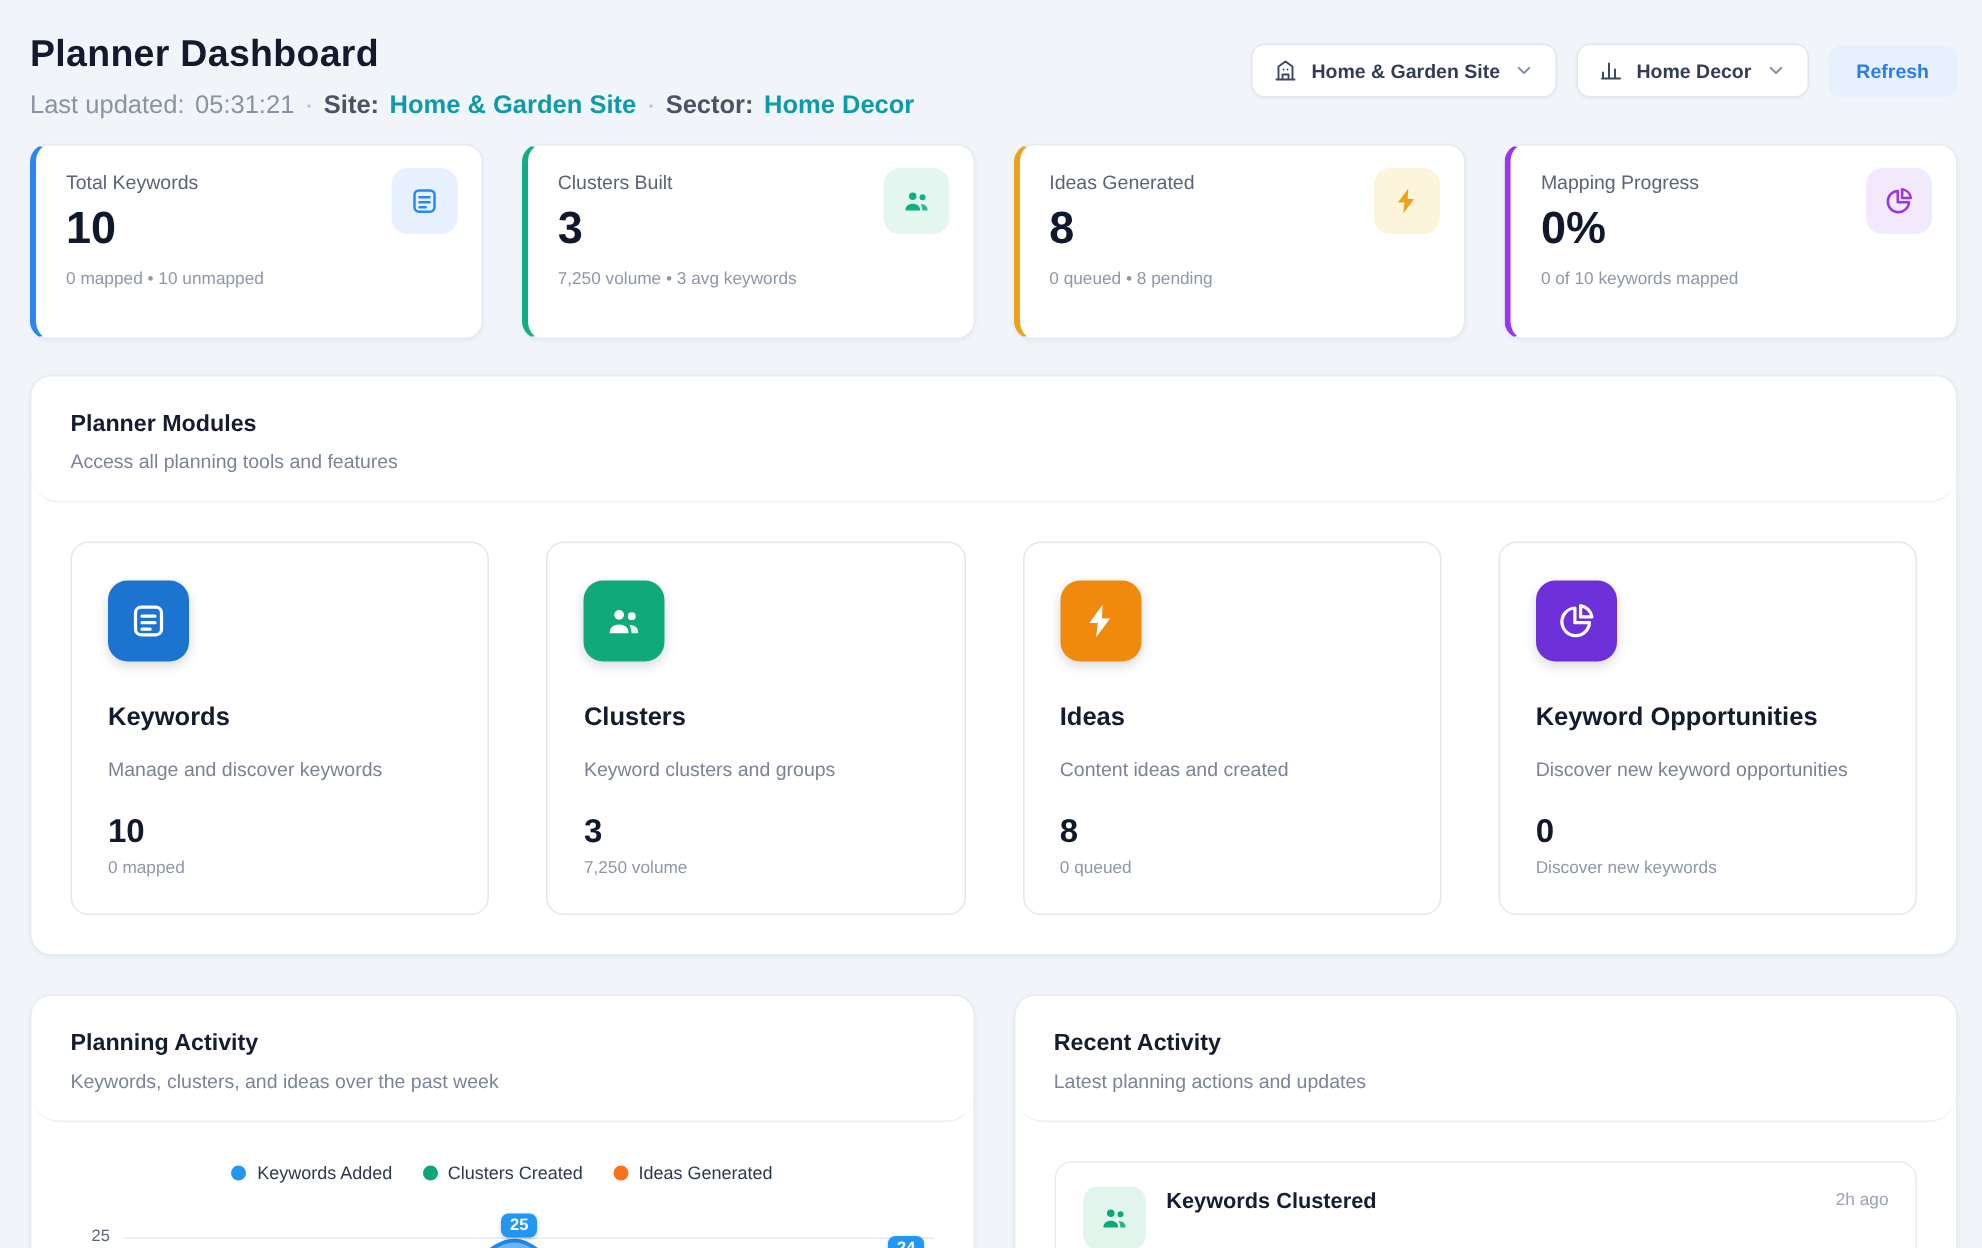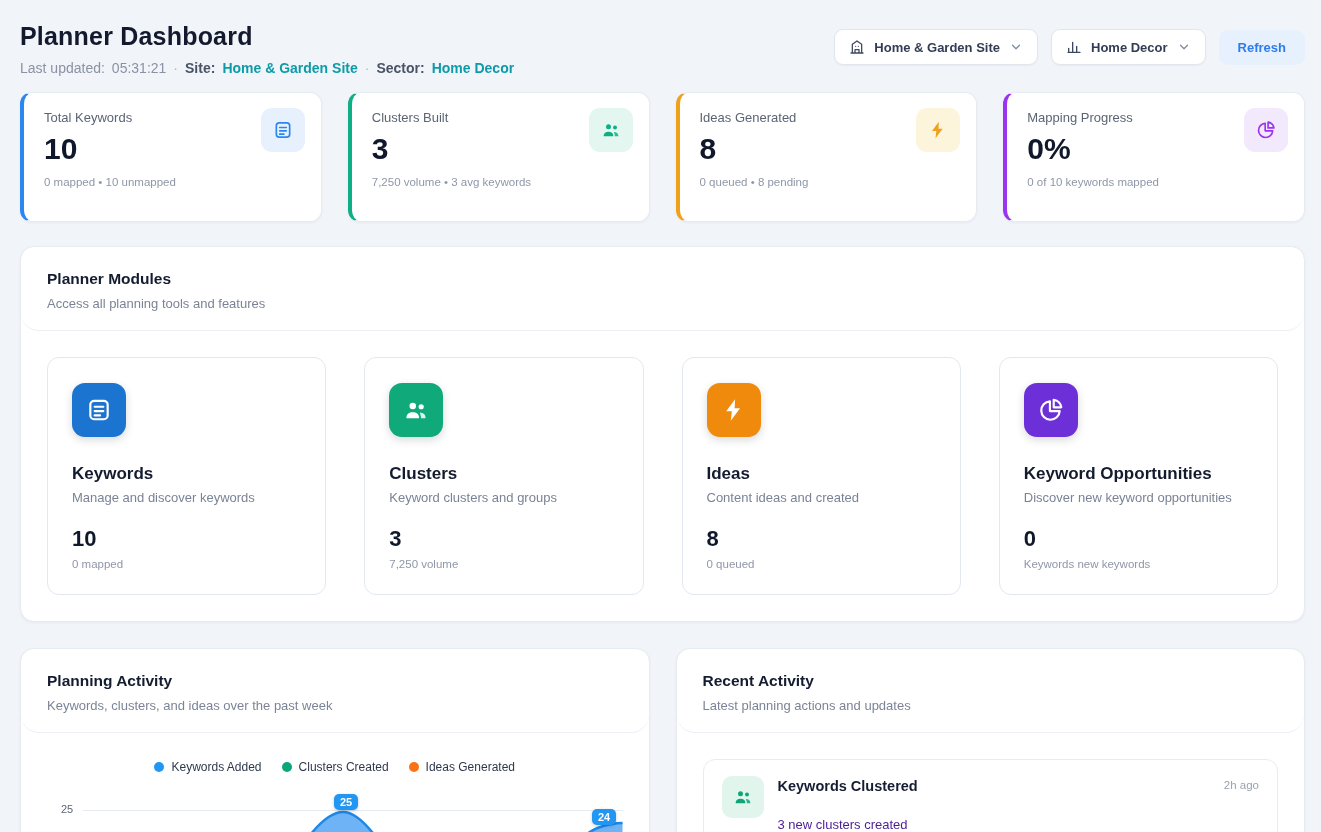--- a/index.html
+++ b/index.html
@@ -8,21 +8,21 @@
     width: 1321px; height: 832px;
     background: #f1f4f9;
     font-family: "Liberation Sans", sans-serif;
     color: #19213a;
   }
   .page { padding: 22px 16px 0 20px; }
 
   
   .header { display: flex; justify-content: space-between; align-items: flex-start; margin-bottom: 16px; gap: 34px; }
   .page-title { font-size: 25px; font-weight: 800; color: #131a2d; letter-spacing: .2px; }
-  .meta { margin-top: 9px; font-size: 14px; color: #8a92a3; display: flex; gap: 7px; align-items: center; }
+  .meta { margin-top: 9px; font-size: 17px; color: #8a92a3; display: flex; gap: 7px; align-items: center; }
   .meta .lbl { color: #4a5366; font-weight: 700; }
   .meta .teal { color: #0d9ba8; font-weight: 700; }
   .meta .sep { color: #b4bac6; }
   .controls { display: flex; gap: 13px; align-items: center; margin-top: 7px; }
   .selector {
     display: flex; align-items: center; gap: 9px;
     background: #fff; border: 1px solid #e1e6ee; border-radius: 9px;
     padding: 9px 14px; font-size: 13px; font-weight: 700; color: #323c55;
     font-family: inherit; cursor: pointer; box-shadow: 0 1px 2px rgba(16,24,40,.04);
   }
@@ -63,21 +63,21 @@
   
   .modules-grid { display: grid; grid-template-columns: repeat(4, 1fr); gap: 38px; padding: 26px; }
   .module-tile { background: #fff; border: 1px solid #e3e8f0; border-radius: 12px; padding: 25px 24px 24px; cursor: pointer; }
   .module-icon {
     width: 54px; height: 54px; border-radius: 13px;
     background: var(--accent, #1b74d0); color: #fff;
     display: flex; align-items: center; justify-content: center;
     box-shadow: 0 3px 8px rgba(16,24,40,.16);
   }
   .module-title { font-size: 17px; font-weight: 800; color: #131b2e; margin-top: 27px; }
-  .module-desc { font-size: 13px; color: #7a8395; margin-top: 6px; }
+  .module-desc { font-size: 13px; color: #7a8395; margin-top: 17px; }
   .module-value { font-size: 22px; font-weight: 800; color: #10182b; margin-top: 21px; }
   .module-sub { font-size: 11.5px; color: #8f97a7; margin-top: 6px; }
 
   
   .bottom-row { display: grid; grid-template-columns: 1fr 1fr; gap: 26px; }
   .bottom-row .section-card { height: 420px; }
 
   .legend-row { display: flex; justify-content: center; gap: 20px; margin-top: 27px; }
   .legend-item { display: flex; align-items: center; gap: 7px; font-size: 12px; color: #2f394e; cursor: pointer; }
   .legend-dot { width: 10px; height: 10px; border-radius: 50%; display: inline-block; }
@@ -258,21 +258,21 @@
       <div class="module-tile">
         <div class="module-icon" style="--accent: #6d30d8;">
           <svg width="26" height="26" viewBox="0 0 24 24" fill="none" stroke="currentColor" stroke-width="2" stroke-linecap="round" stroke-linejoin="round">
               <path d="M11 4a8.5 8.5 0 1 0 9 9h-9z"></path>
               <path d="M14.5 2.5A8.5 8.5 0 0 1 21.5 9.5H14.5z"></path>
             </svg>
         </div>
         <div class="module-title">Keyword Opportunities</div>
         <div class="module-desc">Discover new keyword opportunities</div>
         <div class="module-value">0</div>
-        <div class="module-sub">Keywords new keywords</div>
+        <div class="module-sub">Discover new keywords</div>
       </div>
     </div>
   </div>
 
   <div class="bottom-row" style="margin-top:26px;">
 
     <div class="section-card" style="margin-top:0;">
       <div class="section-head">
         <div class="section-title">Planning Activity</div>
         <div class="section-sub">Keywords, clusters, and ideas over the past week</div>

